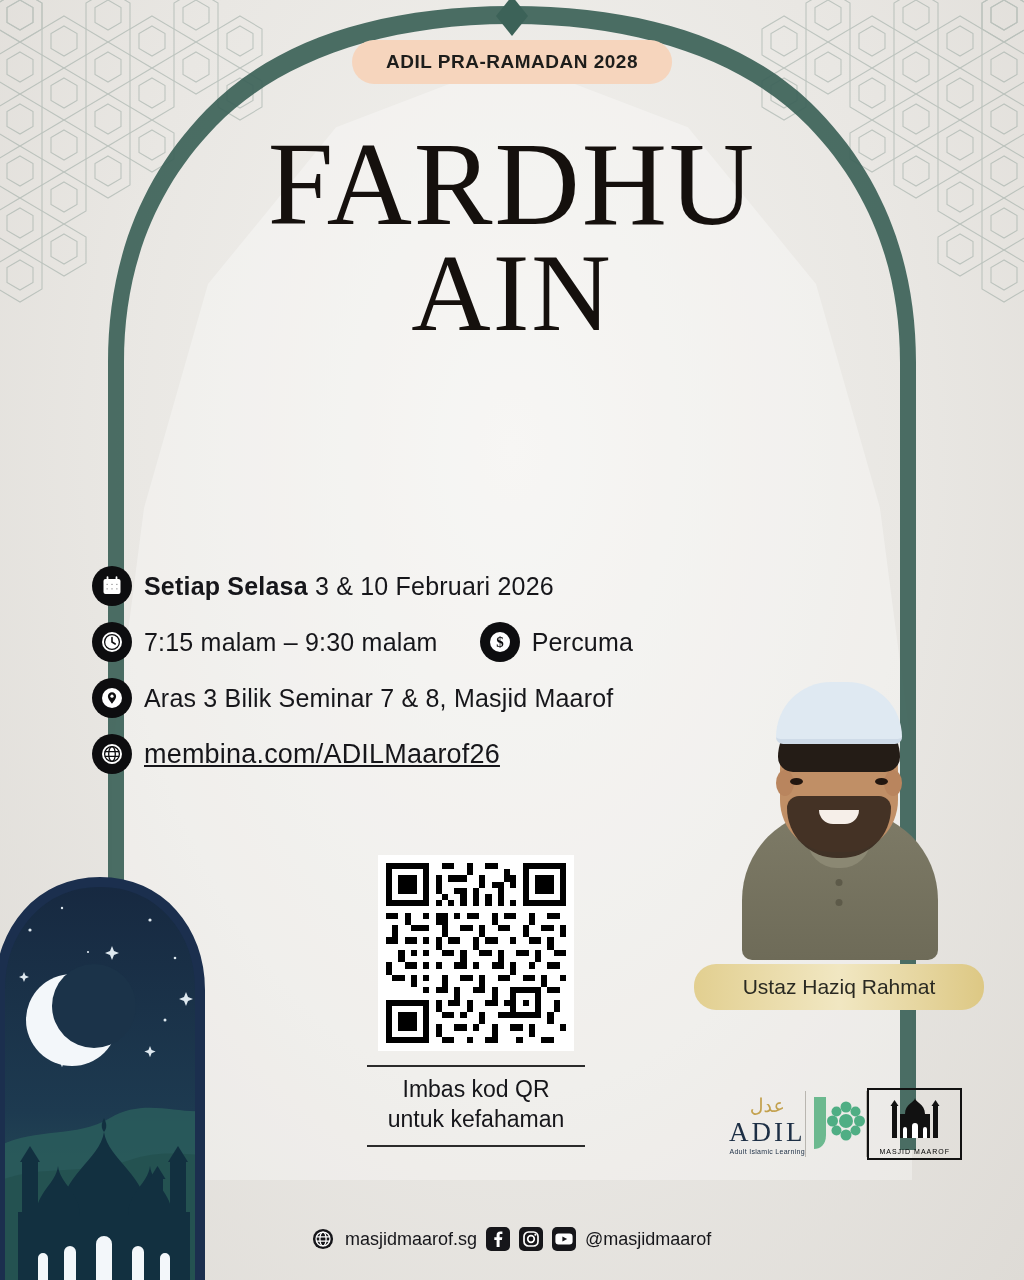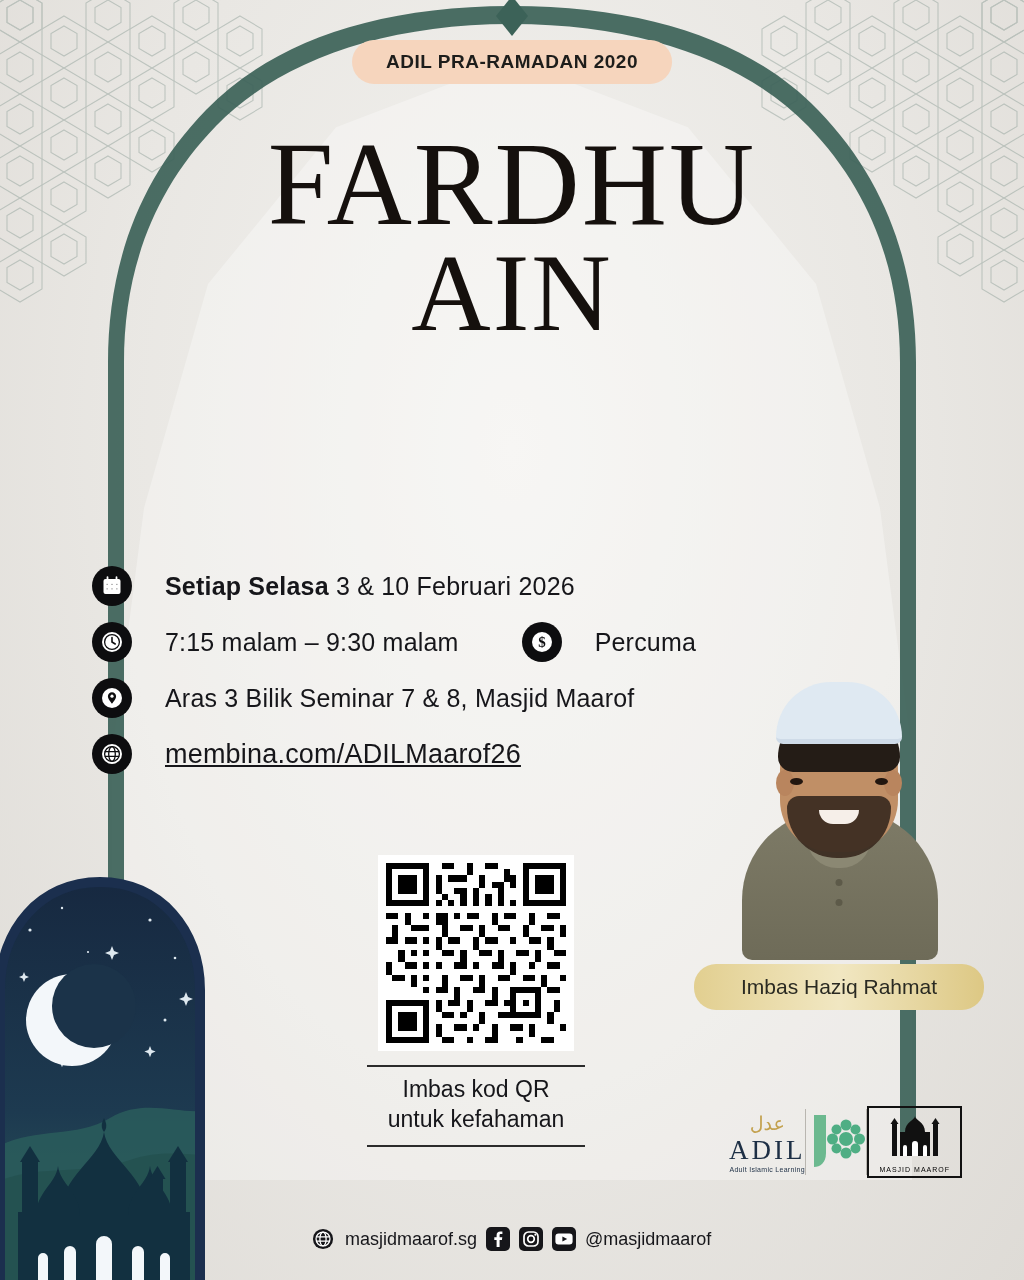--- a/index.html
+++ b/index.html
@@ -91,21 +91,21 @@
 
   
   .details {
     position: absolute;
     top: 566px; left: 92px;
     z-index: 5;
   }
   .drow {
     display: flex;
     align-items: center;
-    gap: 33px;
+    gap: 12px;
     margin-bottom: 16px;
   }
   .drow .txt {
     font-size: 25px;
     color: #16161a;
     letter-spacing: .2px;
   }
   .drow .txt b { font-weight: bold; }
   .ico {
     width: 40px; height: 40px;
@@ -257,21 +257,21 @@
     position: absolute;
     left: 0; bottom: 0;
     width: 300px; height: 420px;
     z-index: 6;
   }
   .night svg { display: block; }
 
   
   .logos {
     position: absolute;
-    right: 62px; bottom: 102px;
+    right: 62px; bottom: 120px;
     display: flex;
     align-items: center;
     z-index: 5;
   }
   .logo-adil { text-align: center; color: #1d2f45; }
   .logo-adil .ar { font-family: "Liberation Serif", serif; font-size: 19px; color: #c3a14e; }
   .logo-adil .nm { font-family: "Liberation Serif", serif; font-size: 27px; letter-spacing: 3px; }
   .logo-adil .sub { font-size: 7px; letter-spacing: .3px; }
   .vline { width: 1px; height: 66px; background: #b9b6b0; }
   .logo-mm {
@@ -473,21 +473,21 @@
                C 736 94, 634 54, 500 54
                C 366 54, 264 94, 204 156
                C 138 224, 112 306, 112 392
                L 112 1180 L 96 1180 L 96 392
                C 96 300, 124 212, 194 140
                C 258 74, 360 36, 500 36 Z" fill="#3c6258" opacity=".92"></path>
       <path d="M500 26 l16 20 -16 20 -16 -20 z" fill="#3c6258"></path>
     </svg>
   </div>
 
-  <div class="ribbon">ADIL PRA-RAMADAN 2020</div>
+  <div class="ribbon">ADIL PRA-RAMADAN 2028</div>
 
   <div class="title">
     <span>FARDHU</span>
     <span class="l2">AIN</span>
   </div>
 
 
   <div class="details">
 
     <div class="drow">
@@ -711,21 +711,21 @@
       <div class="p-head"></div>
       <div class="p-ear-l"></div>
       <div class="p-ear-r"></div>
       <div class="p-beard"></div>
       <div class="p-mouth"></div>
       <div class="p-eye-l"></div>
       <div class="p-eye-r"></div>
       <div class="p-hair"></div>
       <div class="p-cap"></div>
     </div>
-    <div class="name-pill">Imbas Haziq Rahmat</div>
+    <div class="name-pill">Ustaz Haziq Rahmat</div>
   </div>
 
   <div class="night">
     <svg width="300" height="420" viewBox="0 0 300 420" xmlns="http://www.w3.org/2000/svg">
       <defs>
         <clipPath id="archclip">
           <path d="M0 420 V130 C0 70, 40 22, 100 22 C160 22, 200 70, 200 130 V420 Z"></path>
         </clipPath>
         <linearGradient id="sky" x1="0" y1="0" x2="0" y2="1">
           <stop offset="0%" stop-color="#16273f"></stop>

